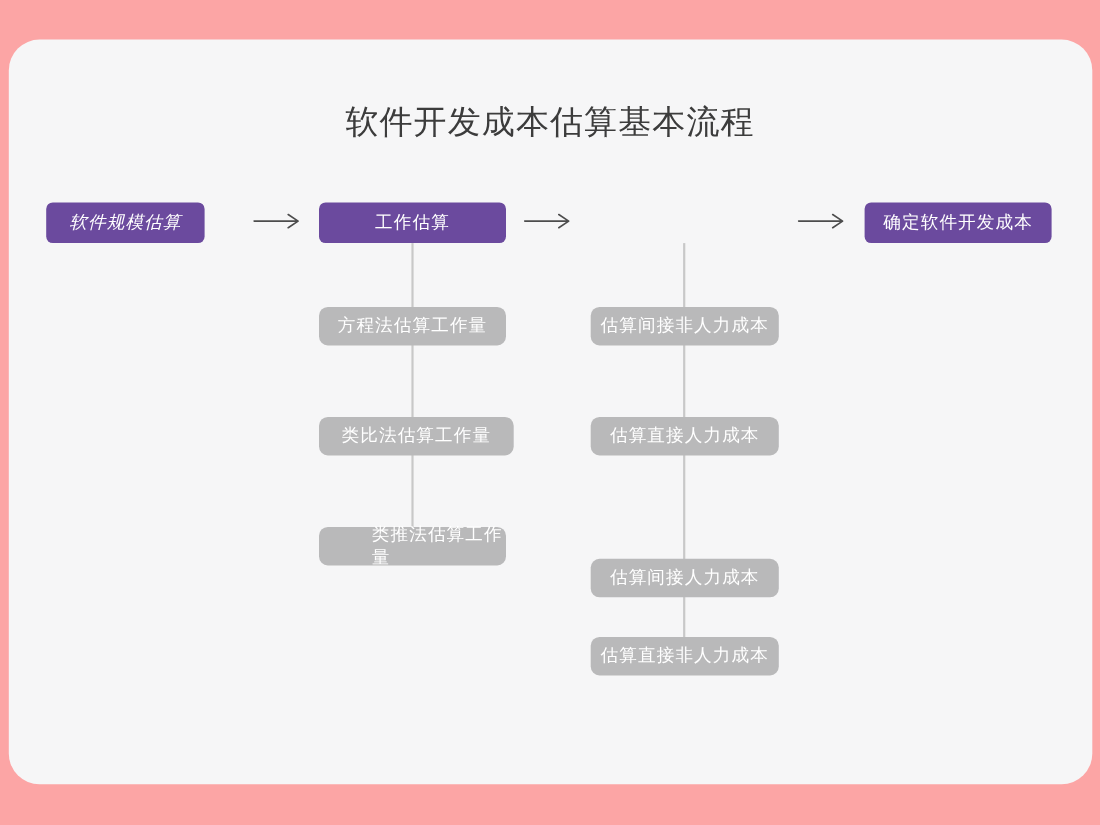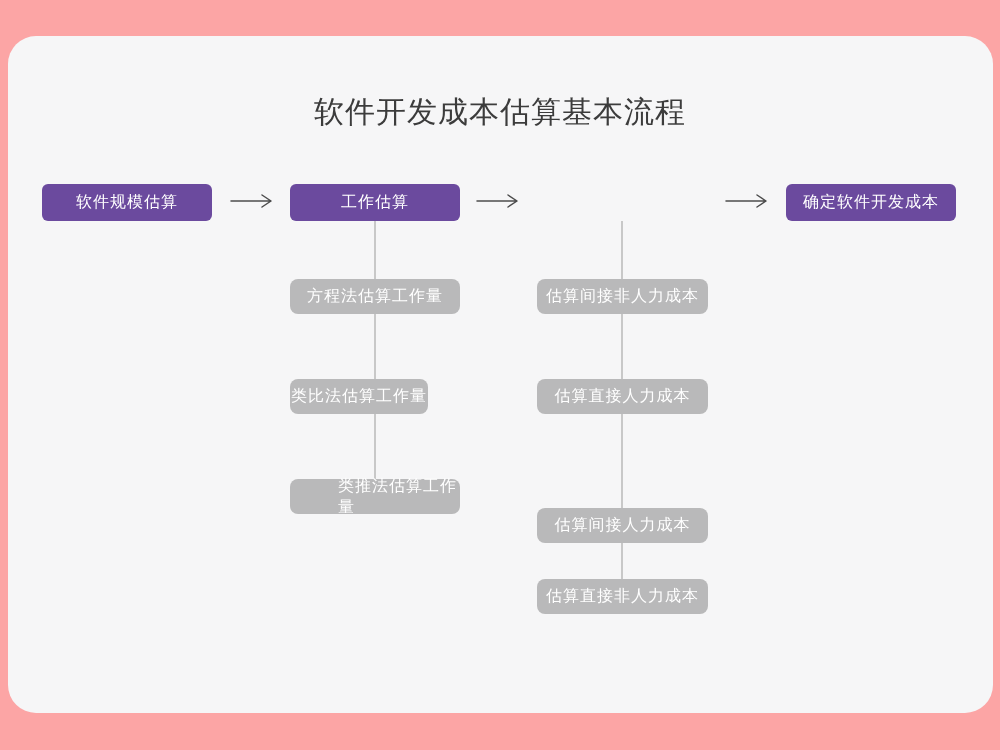--- a/index.html
+++ b/index.html
@@ -82,21 +82,21 @@
 
 <div class="stage">
 
   <div class="card"></div>
 
   <div class="title">软件开发成本估算基本流程</div>
 
   <div class="vline" style="left:374px; top:221px; height:276px;"></div>
   <div class="vline" style="left:621px; top:221px; height:376px;"></div>
 
-  <div class="node" style="left:42px; top:184px; width:170px;">
+  <div class="node" style="left:42px; top:184px; width:144px;font-style:italic;">
     <span>软件规模估算</span>
   </div>
   <div class="node" style="left:290px; top:184px; width:170px;">
     <span>工作估算</span>
   </div>
   <div class="node" style="left:786px; top:184px; width:170px;">
     <span>确定软件开发成本</span>
   </div>
 
   <div class="arrow" style="left:230px; top:193px;">
@@ -111,21 +111,21 @@
   </div>
   <div class="arrow" style="left:725px; top:193px;">
     <svg viewBox="0 0 44 16">
         <path d="M1 8 H40 M32 2 L41 8 L32 14" fill="none" stroke="#4d4d4d" stroke-width="1.5" stroke-linecap="round" stroke-linejoin="round"></path>
       </svg>
   </div>
 
   <div class="sub" style="left:290px; top:279px; width:170px;">
     <span>方程法估算工作量</span>
   </div>
-  <div class="sub" style="left:290px; top:379px; width:138px;text-align:center;">
+  <div class="sub" style="left:290px; top:379px; width:177px;text-align:center;">
     <span>类比法估算工作量</span>
   </div>
   <div class="sub" style="left:290px; top:479px; width:170px;padding-left:48px;">
     <span>类推法估算工作量</span>
   </div>
 
   <div class="sub" style="left:537px; top:279px; width:171px;">
     <span>估算间接非人力成本</span>
   </div>
   <div class="sub" style="left:537px; top:379px; width:171px;">

